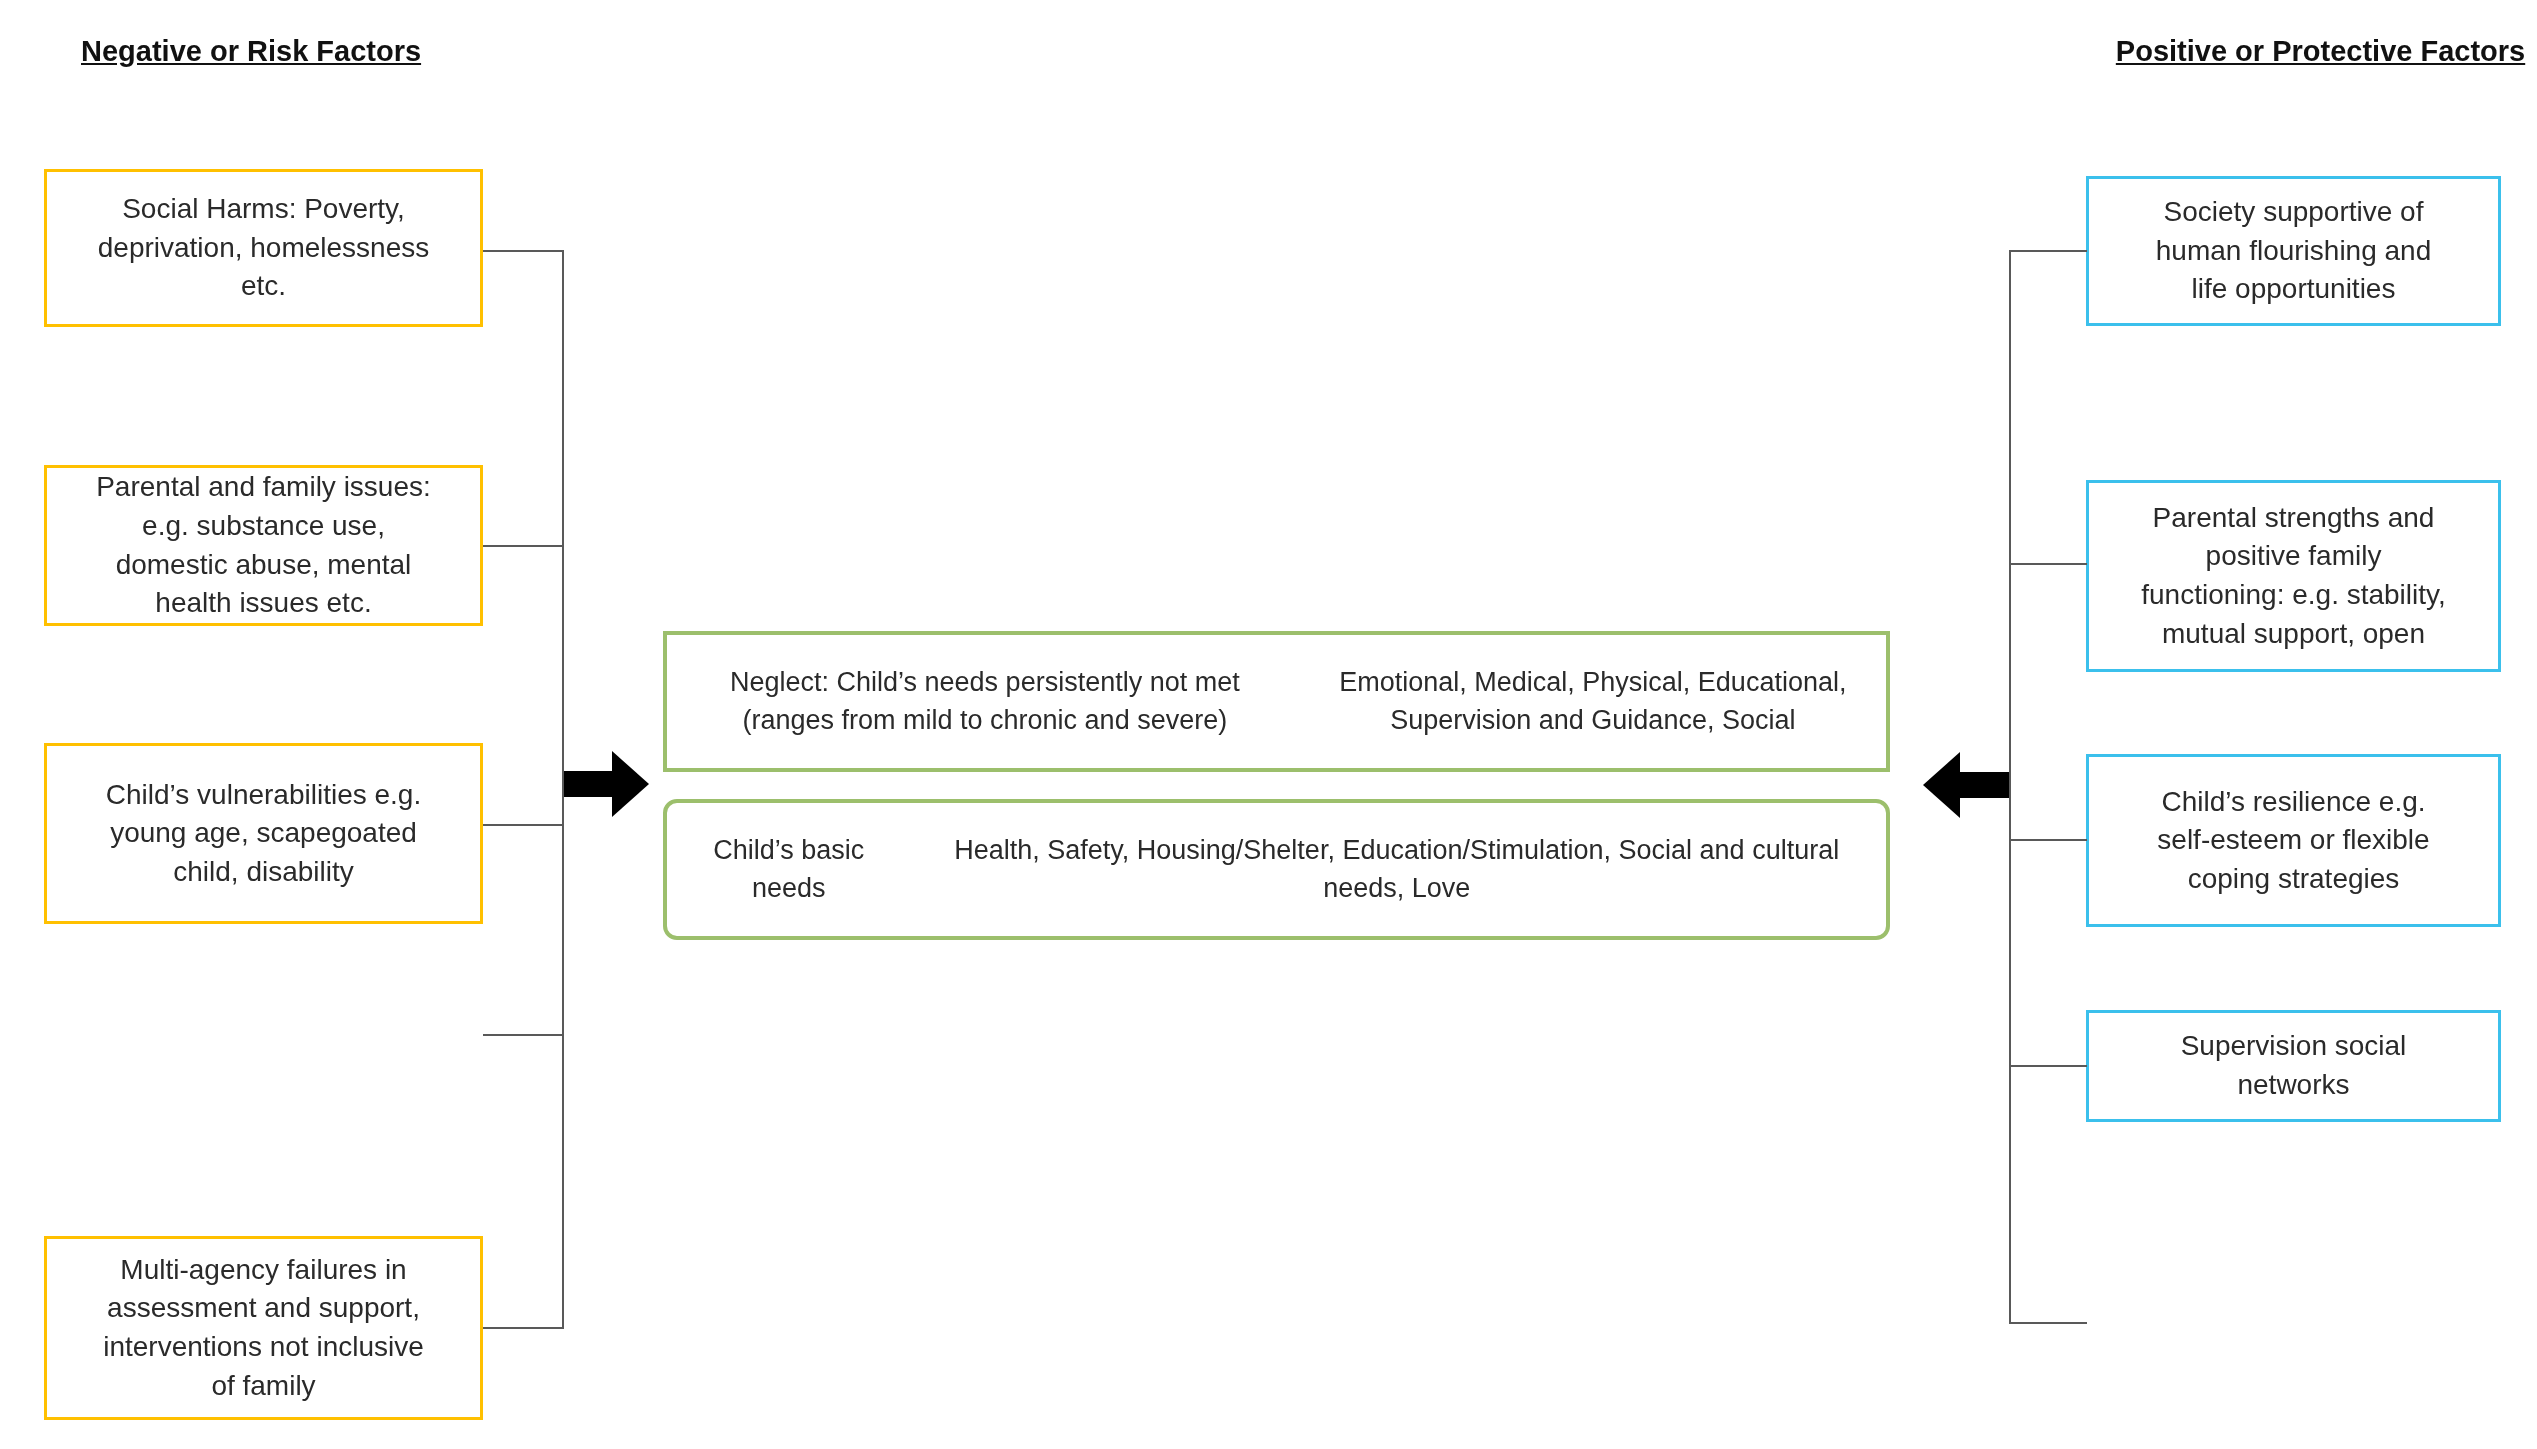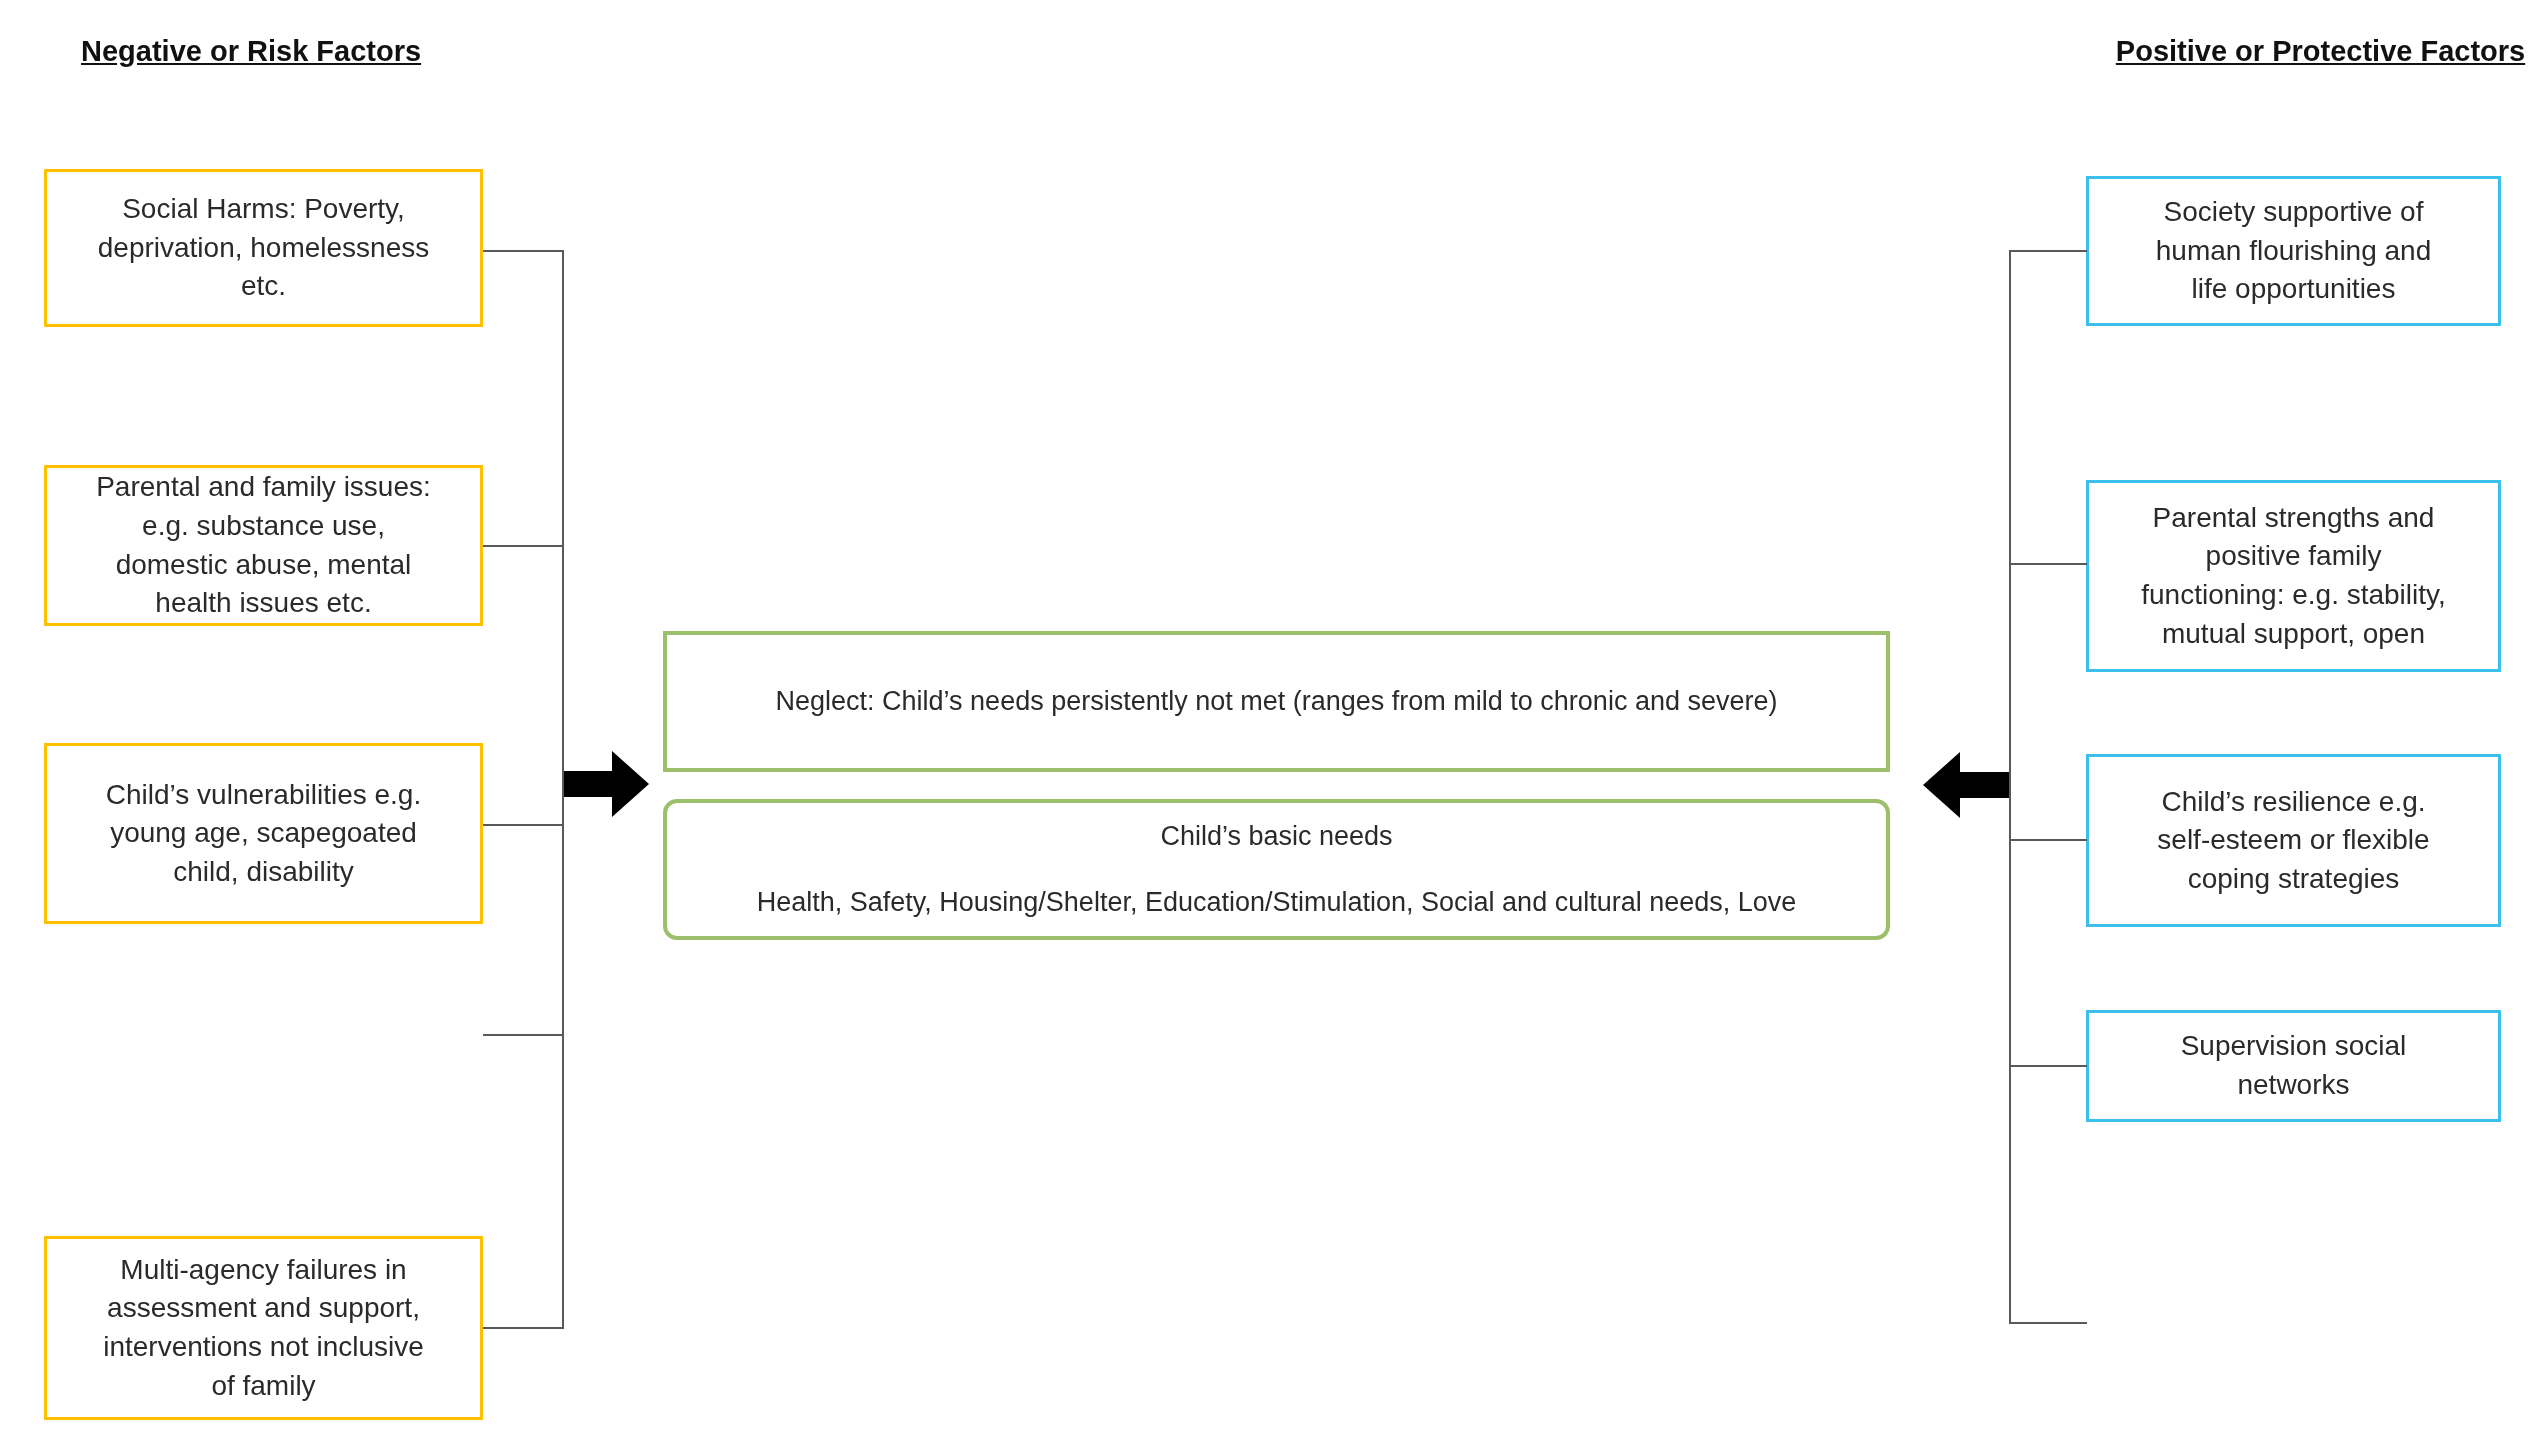--- a/index.html
+++ b/index.html
@@ -32,21 +32,21 @@
     align-items: center;
     justify-content: center;
     text-align: center;
     font-size: 28px;
     line-height: 1.38;
     white-space: pre-line;
     padding: 6.4px 11.2px;
   }
   .box.yellow { border: 3.2px solid #FFC000; }
   .box.blue   { border: 3.2px solid #3BC0EC; }
-  .box.green  { border: 4px solid #9CBF6C; flex-direction: column; gap: 29px; font-size: 27px; padding: 8px 16px; }
+  .box.green  { border: 4px solid #9CBF6C; flex-direction: row; gap: 29px; font-size: 27px; padding: 8px 16px; }
 
   
   .risk { left: 44px; width: 439px; }
   #rf1 { top: 169px;  height: 158px; }
   #rf2 { top: 465px;  height: 161px; }
   #rf3 { top: 743px;  height: 181px; }
   #rf4 { top: 989px; height: 93px; }
   #rf5 { top: 1236px; height: 184px; }
 
   
@@ -128,20 +128,21 @@
   </div>
   <div class="box yellow risk" id="rf5">
     <span>Multi-agency failures in
 assessment and support,
 interventions not inclusive
 of family</span>
   </div>
 
   <div class="box green center" id="c1">
     <div class="c-title">Neglect: Child’s needs persistently not met (ranges from mild to chronic and severe)</div>
+    <div class="c-sub">Emotional, Medical, Physical, Educational, Supervision and Guidance, Social</div>
   </div>
   <div class="box green center" id="c2">
     <div class="c-title">Child’s basic needs</div>
     <div class="c-sub">Health, Safety, Housing/Shelter, Education/Stimulation, Social and cultural needs, Love</div>
   </div>
 
   <div class="box blue prot" id="pf1">
     <span>Society supportive of
 human flourishing and
 life opportunities</span>

